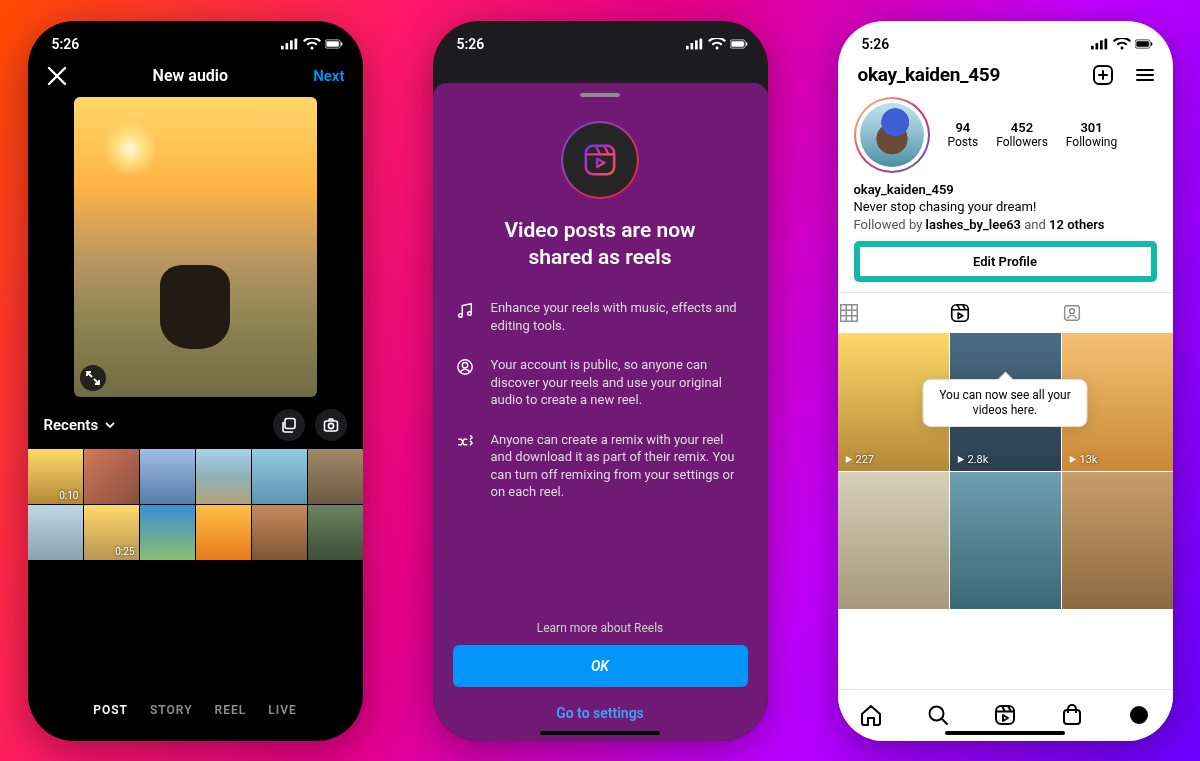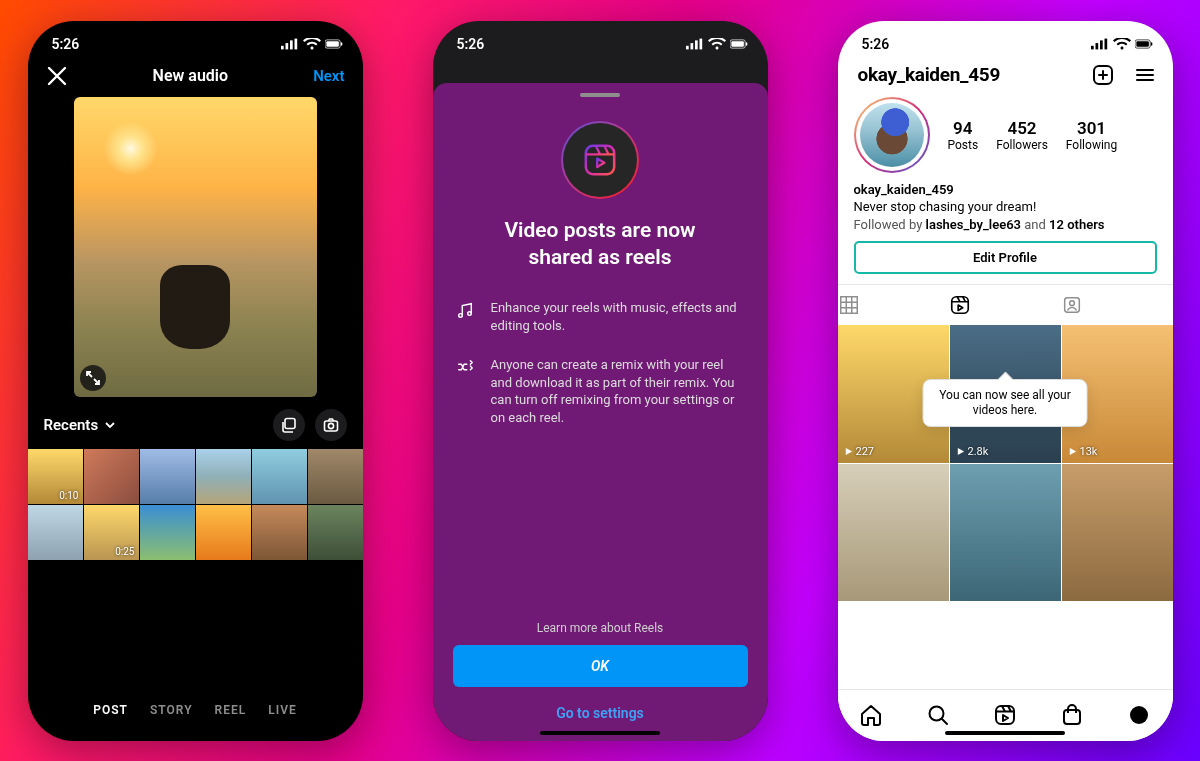--- a/index.html
+++ b/index.html
@@ -167,31 +167,31 @@
   }
   .s3-avatar::after{
     content:""; position:absolute; inset:4px; border-radius:50%;
     background:
       radial-gradient(circle at 55% 30%, #3e5fd4 0 24%, transparent 25%),
       radial-gradient(circle at 50% 56%, #6a4a36 0 32%, transparent 33%),
       linear-gradient(#bfe1ee,#9ac5d4 40%, #4b8fa6 100%);
   }
   .s3-stats { display:flex; gap:18px; margin-left:18px; }
   .s3-stat { text-align:center; }
-  .s3-stat .num { font-size:17px; font-weight:600; }
+  .s3-stat .num { font-size:13px; font-weight:600; }
   .s3-stat .lab { font-size:12px; }
 
   .s3-bio { padding: 2px 16px 8px; font-size:13px; line-height:1.35;}
   .s3-bio .n { font-weight:600; }
   .s3-bio .fb { color:#555; }
   .s3-bio .fb b { color:#000; font-weight:600; }
 
   .s3-edit {
     margin: 0 16px 10px;
-    border:2px solid #14b8a6; border-radius:5px;
+    border:6px solid #14b8a6; border-radius:5px;
     text-align:center; padding:7px; font-size:13px; font-weight:600;
   }
   .s3-tabs { display:flex; border-top:1px solid #e6e6e6;}
   .s3-tabs div{ flex:1; text-align:center; padding:9px 0; position:relative; color:#8e8e8e;}
   .s3-tabs div.active{ color:#000; }
   .s3-tabs div.active::after{
     content:""; position:absolute; left:20%; right:20%; bottom:-1px; height:1.5px; background:#000;
   }
   .s3-tip {
     position:absolute; left:50%; transform:translateX(-50%);
@@ -367,20 +367,30 @@
             <path d="M7 16V5l10-2v11"></path>
             <circle cx="5" cy="16" r="2"></circle>
             <circle cx="15" cy="14" r="2"></circle>
           </svg>
         </div>
       <p>Enhance your reels with music, effects and editing tools.</p>
     </div>
     <div class="s2-item">
       <div class="ic">
           <svg width="18" height="18" viewBox="0 0 20 20" fill="none" stroke="#fff" stroke-width="1.6">
+            <circle cx="10" cy="10" r="8"></circle>
+            <circle cx="10" cy="8" r="3"></circle>
+            <path d="M4.5 16c1.3-2.4 3.3-3.6 5.5-3.6s4.2 1.2 5.5 3.6"></path>
+          </svg>
+        </div>
+      <p>Your account is public, so anyone can discover your reels and use your original audio to create a new reel.</p>
+    </div>
+    <div class="s2-item">
+      <div class="ic">
+          <svg width="18" height="18" viewBox="0 0 20 20" fill="none" stroke="#fff" stroke-width="1.6">
             <path d="M3 7h3l3 6h3M16 13l2-2-2-2M3 13h3l3-6h3M16 7l2-2-2-2" stroke-linecap="round" stroke-linejoin="round"></path>
           </svg>
         </div>
       <p>Anyone can create a remix with your reel and download it as part of their remix. You can turn off remixing from your settings or on each reel.</p>
     </div>
 
     <div class="s2-learn">Learn more about Reels</div>
     <div class="s2-ok">OK</div>
     <div class="s2-settings">Go to settings</div>
   </div>

